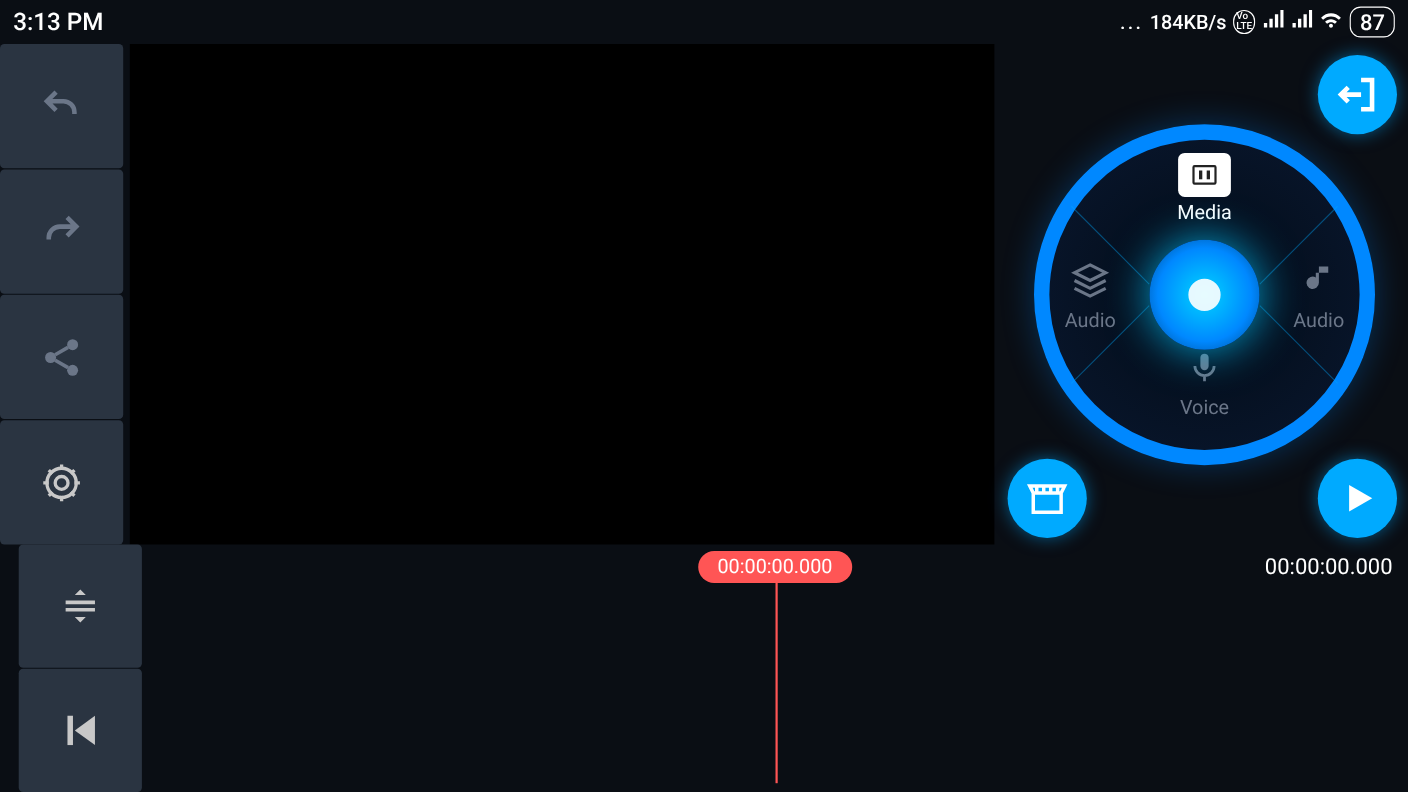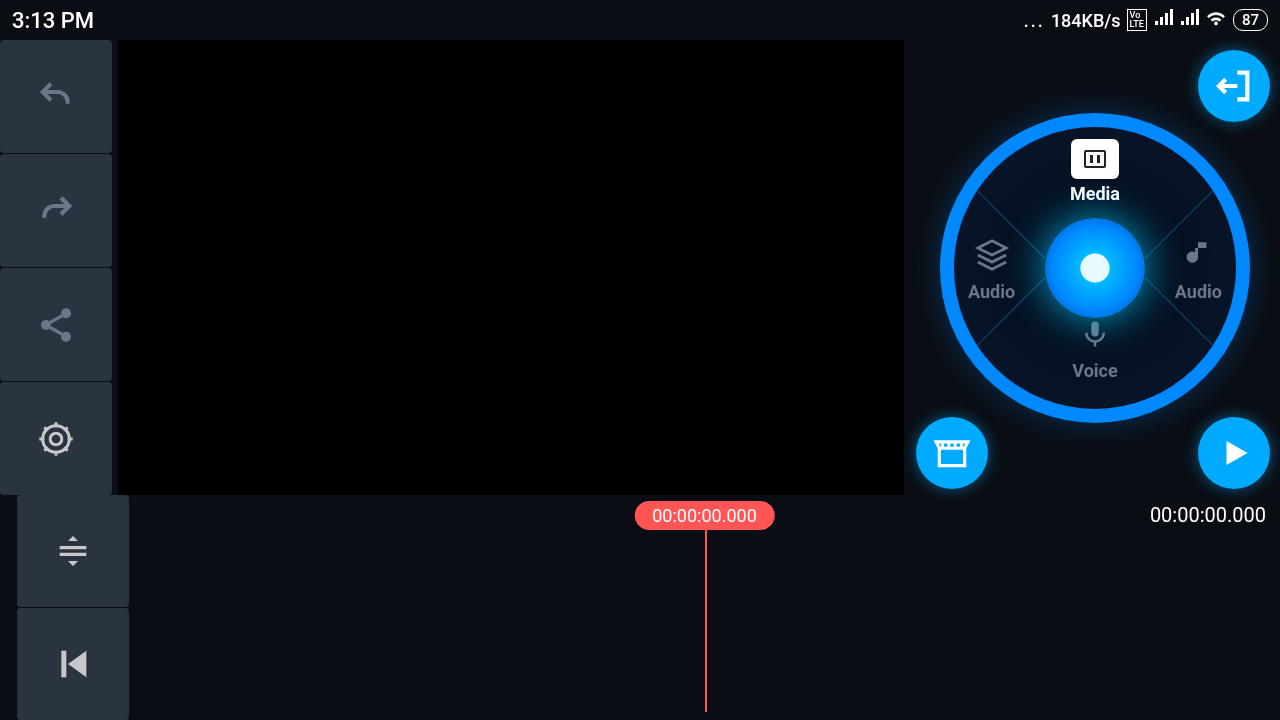--- a/index.html
+++ b/index.html
@@ -82,21 +82,21 @@
   flex-direction: column;
   align-items: center;
   gap: 4px;
   color: #6b7688;
 }
 .wheel-segment.top { top: 12px; color: #fff; }
 .wheel-segment.right { right: 14px; }
 .wheel-segment.bottom { bottom: 28px; justify-content: space-between; }
 .wheel-segment.left { left: 14px; }
 .wheel-segment .seg-icon { width: 44px; height: 44px; display: flex; align-items: center; justify-content: center; }
-.wheel-segment .seg-label { font-size: 18px; font-weight: bold; }
+.wheel-segment .seg-label { font-size: 18px; }
 .wheel-segment.top .seg-icon {
   background: #fff;
   border-radius: 6px;
   width: 48px;
   height: 40px;
 }
 .wheel-line {
   position: absolute;
   background: #00aaff;
   opacity: 0.4;
@@ -157,32 +157,32 @@
   top: 32px;
   bottom: 8px;
   left: 50%;
   width: 2px;
   background: #ff5555;
 }
 .batt-pill {
   border: 1.5px solid #fff;
   border-radius: 10px;
   padding: 1px 8px;
-  font-size: 15px;
+  font-size: 20px;
 }
 </style>
 </head>
 <body>
 
 <div class="status-bar">
   <div class="status-left">3:13 PM</div>
   <div class="status-right">
     <span style="letter-spacing:2px;">...</span>
     <span>184KB/s</span>
-    <span style="border:1.5px solid #fff;font-size:9px;padding:1px 2px;line-height:1;border-radius:0;">Vo<br>LTE</span>
+    <span style="border:1.5px solid #fff;font-size:9px;padding:1px 2px;line-height:1;border-radius:10px;">Vo<br>LTE</span>
     <span>
       <svg width="20" height="18" viewBox="0 0 20 18">
           <path d="M2 16v-4h3v4zm5 0V8h3v8zm5 0V4h3v12zm5 0V0h3v16z" fill="#fff"></path>
         </svg>
     </span>
     <span>
       <svg width="20" height="18" viewBox="0 0 20 18">
           <path d="M2 16v-4h3v4zm5 0V8h3v8zm5 0V4h3v12zm5 0V0h3v16z" fill="#fff"></path>
         </svg>
     </span>

